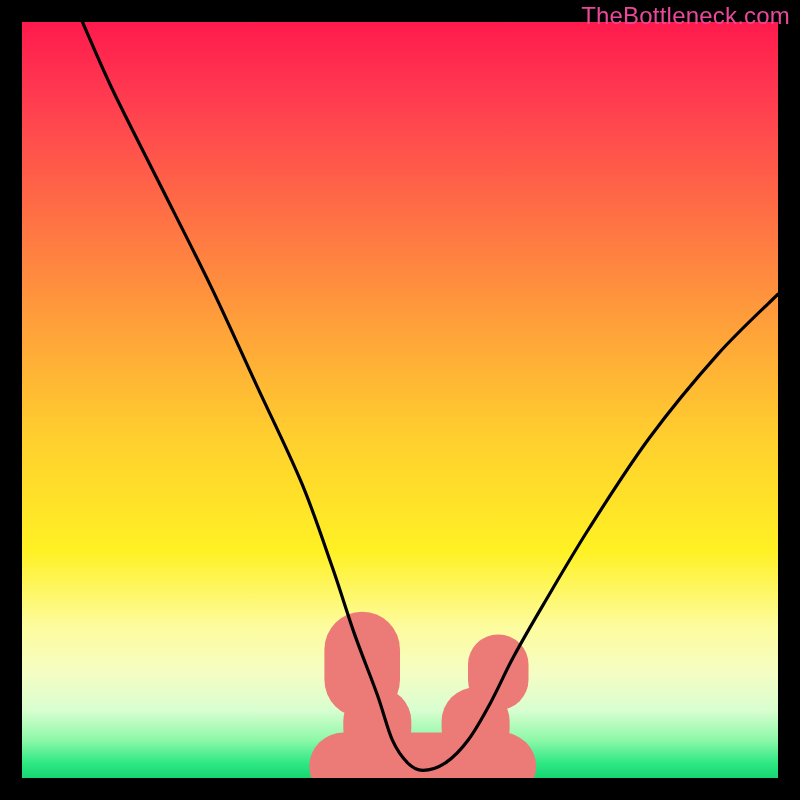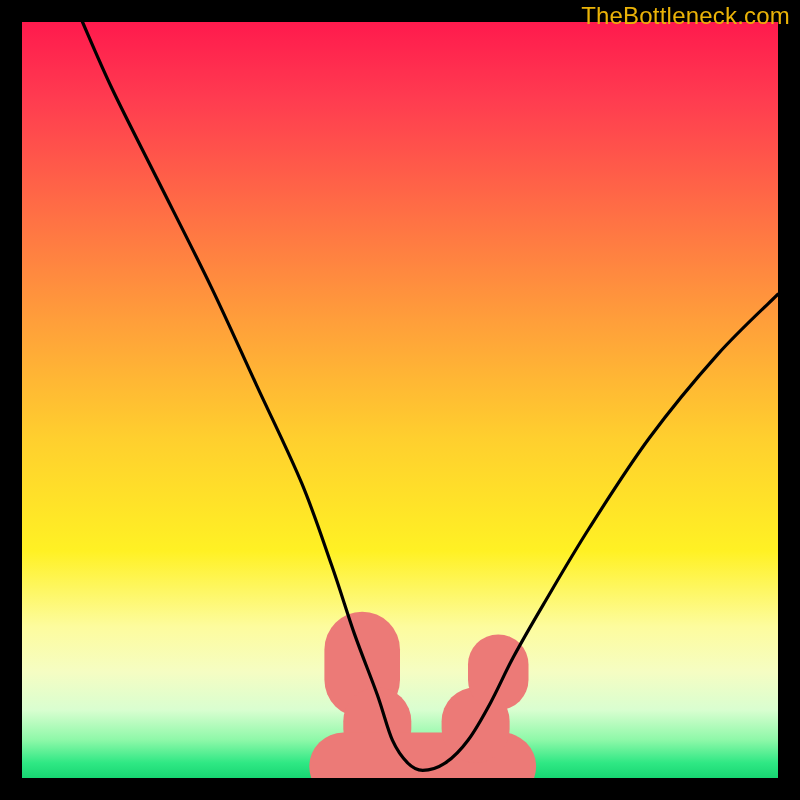--- a/index.html
+++ b/index.html
@@ -36,21 +36,21 @@
       #d9fed0 91%,
       #8df8a8 95%,
       #2fe884 98%,
       #17d672 100%
     );
   }
   .watermark {
     position: absolute;
     top: 2px;
     right: 10px;
-    color: #eab308;
+    color: #ec4899;
     font-size: 24px;
     font-weight: 500;
     letter-spacing: 0.2px;
     text-align: right;
     user-select: none;
     z-index: 10;
   }
   svg {
     position: absolute;
     left: 0;

